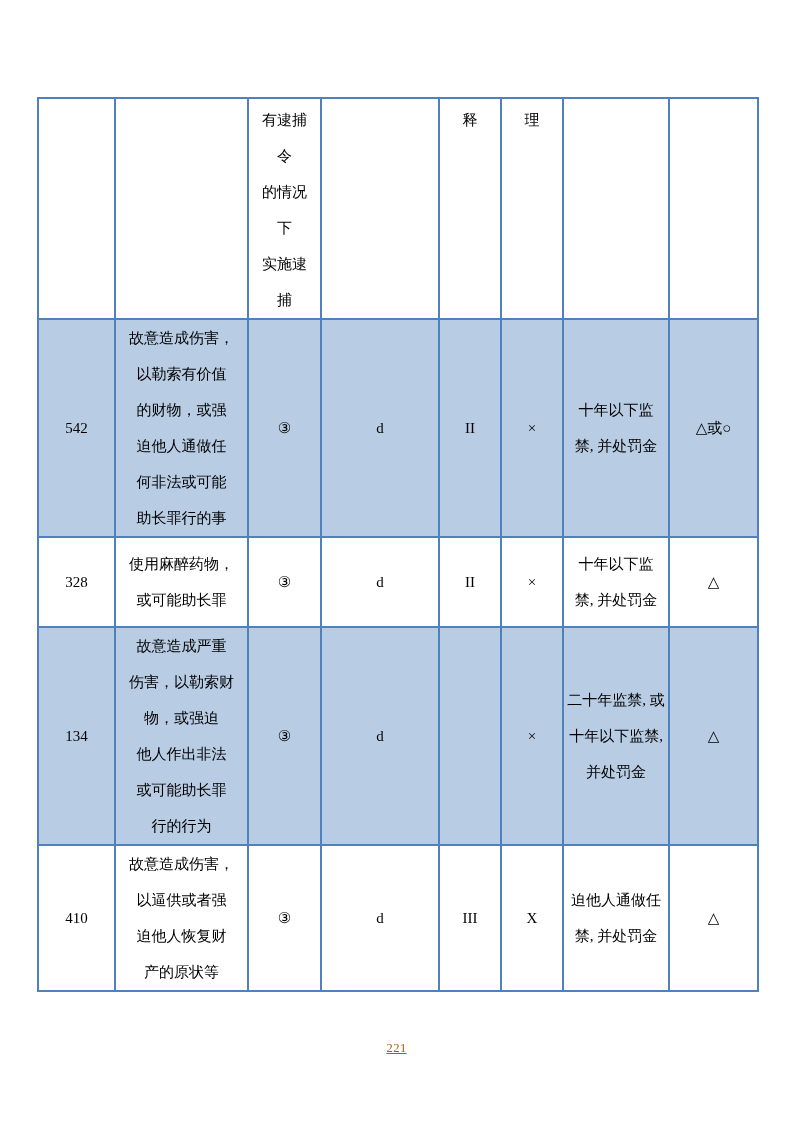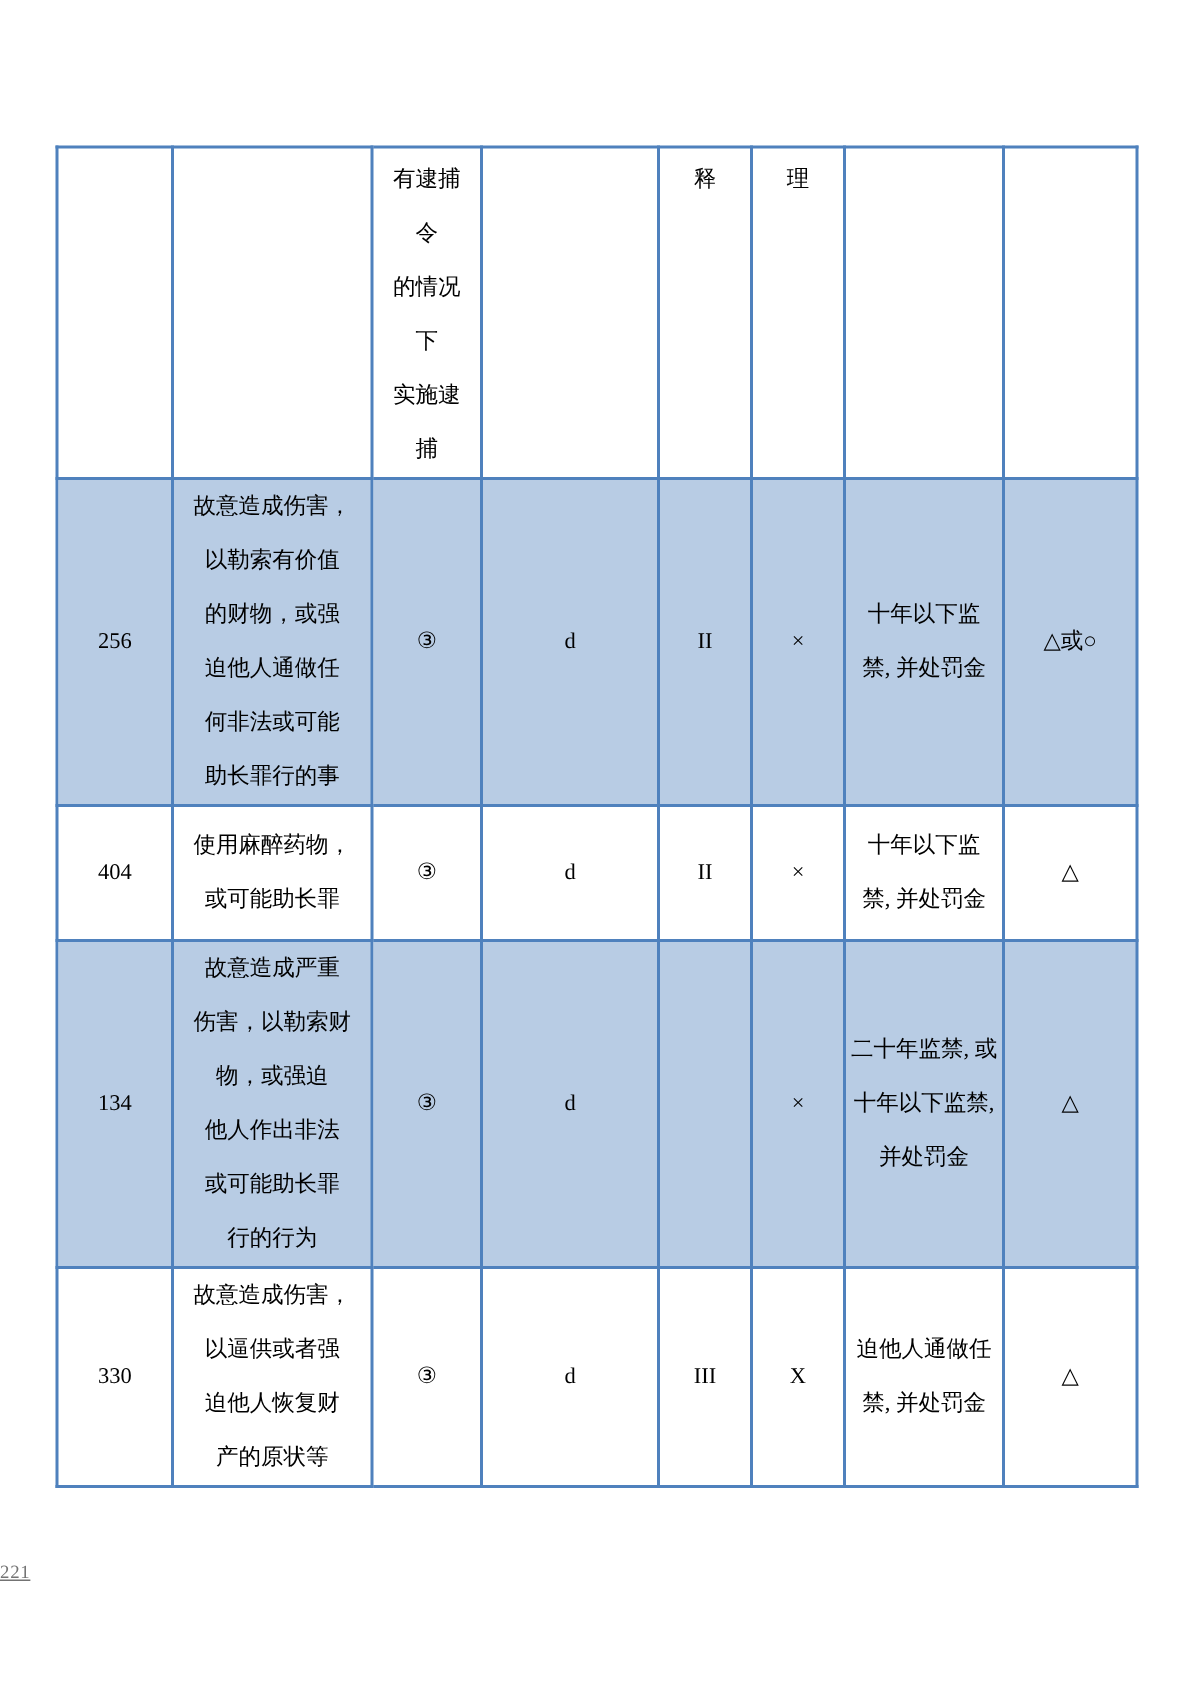--- a/index.html
+++ b/index.html
@@ -33,22 +33,23 @@
   .doc-table tbody td { vertical-align: middle; }
   .ml { white-space: pre-line; }
   tr.shaded td { background: #B8CCE4; }
   .bold-d { font-weight: bold; }
   .small-x { font-size: 12px; }
   .big-x { font-size: 16px; }
   .pageno {
     position: absolute;
     left: 0; right: 0;
     top: 1041px;
+    text-align: center;
     font-size: 12.5px;
-    color: #737373;
+    color: #a16207;
     letter-spacing: 0.5px;
     text-decoration: underline;
   }
 </style>
 </head>
 <body>
 
 <div class="page">
 
   <table class="doc-table">
@@ -74,37 +75,37 @@
 捕</th>
         <th></th>
         <th>释</th>
         <th>理</th>
         <th></th>
         <th></th>
       </tr>
     </thead>
     <tbody>
       <tr class="shaded" style="height:218px">
-        <td>256</td>
+        <td>542</td>
         <td class="ml">故意造成伤害，
 以勒索有价值
 的财物，或强
 迫他人通做任
 何非法或可能
 助长罪行的事</td>
         <td>③</td>
         <td class="bold-d">d</td>
         <td>II</td>
         <td class="small-x">×</td>
         <td class="ml">十年以下监
 禁, 并处罚金</td>
         <td>△或○</td>
       </tr>
       <tr style="height:90px">
-        <td>404</td>
+        <td>328</td>
         <td class="ml">使用麻醉药物，
 或可能助长罪</td>
         <td>③</td>
         <td class="bold-d">d</td>
         <td>II</td>
         <td class="small-x">×</td>
         <td class="ml">十年以下监
 禁, 并处罚金</td>
         <td>△</td>
       </tr>
@@ -119,21 +120,21 @@
         <td>③</td>
         <td class="bold-d">d</td>
         <td></td>
         <td class="small-x">×</td>
         <td class="ml">二十年监禁, 或
 十年以下监禁,
 并处罚金</td>
         <td>△</td>
       </tr>
       <tr style="height:145px">
-        <td>330</td>
+        <td>410</td>
         <td class="ml">故意造成伤害，
 以逼供或者强
 迫他人恢复财
 产的原状等</td>
         <td>③</td>
         <td class="bold-d">d</td>
         <td>III</td>
         <td class="big-x">X</td>
         <td class="ml">迫他人通做任
 禁, 并处罚金</td>

